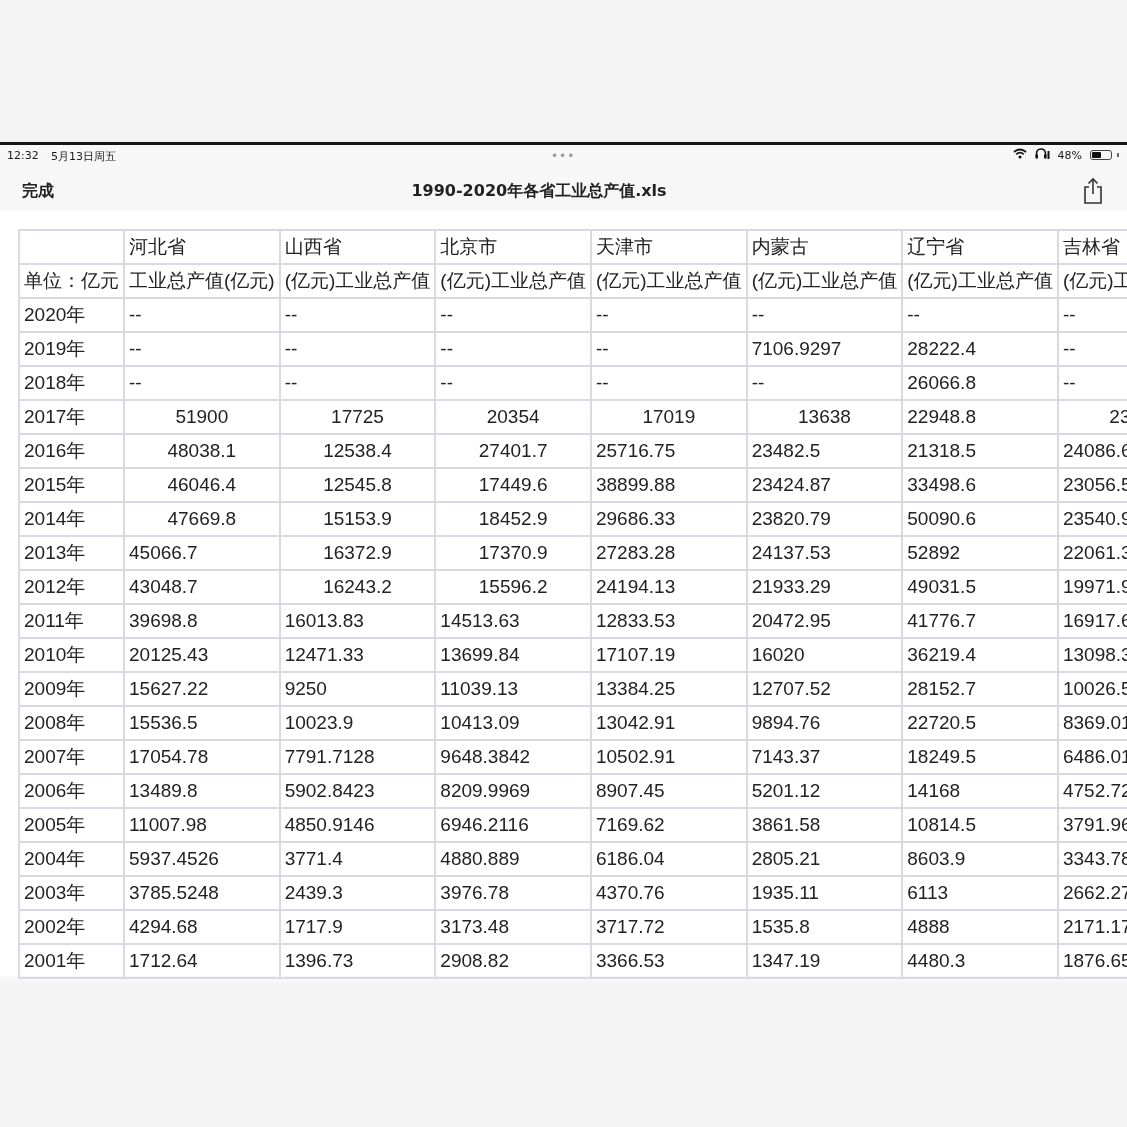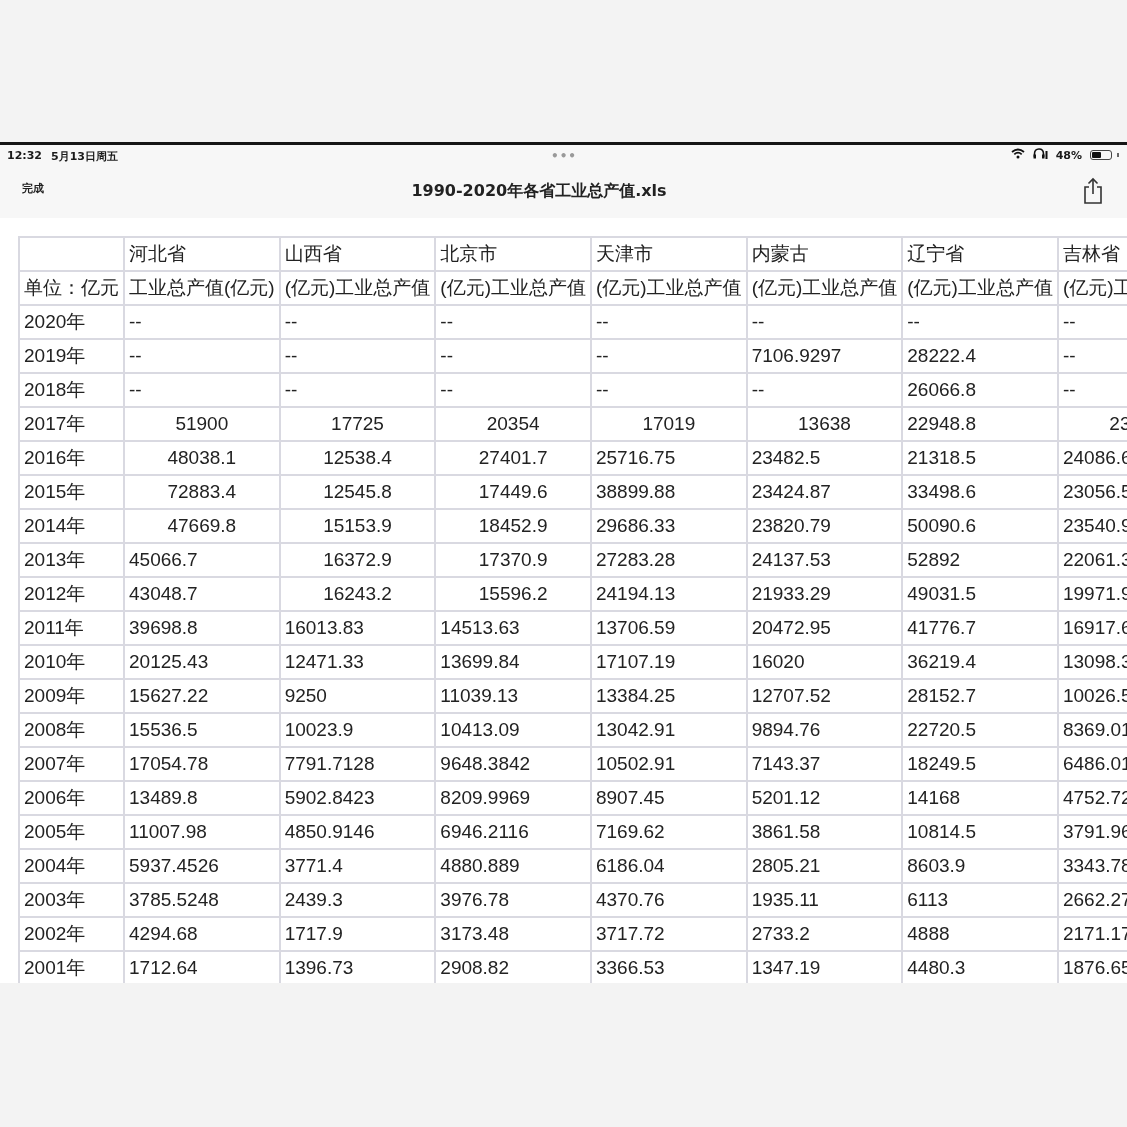--- a/index.html
+++ b/index.html
@@ -5,33 +5,33 @@
   html, body { margin:0; padding:0; }
   body {
     width:1127px; height:1127px; overflow:hidden; position:relative;
     background:#f3f3f3;
     font-family: "DejaVu Sans", "Liberation Sans", sans-serif;
     color:#1a1a1a;
   }
   .top-gap { position:absolute; left:0; top:0; width:1127px; height:142px; background:#f3f3f3; }
   .screen-edge { position:absolute; left:0; top:142px; width:1127px; height:3px; background:#151515; }
   .screen { position:absolute; left:0; top:145px; width:1127px; height:838px; background:#f7f7f7; overflow:hidden; }
-  .statusbar { position:absolute; left:0; top:0; width:1127px; height:22px; font-size:11px; font-weight:bold; }
+  .statusbar { position:absolute; left:0; top:0; width:1127px; height:22px; font-size:11px; font-weight:normal; }
   .status-time { position:absolute; left:7px; top:4px; }
   .status-date { position:absolute; left:51px; top:4px; }
   .status-dots { position:absolute; left:551px; top:4px; font-size:12px; color:#9a9a9a; letter-spacing:1px; }
   .status-right { position:absolute; right:8px; top:3px; display:flex; align-items:center; gap:8px; font-size:11px; }
   .battery { width:22px; height:10px; border:1px solid #444; border-radius:3px; position:relative; box-sizing:border-box; }
   .battery-fill { position:absolute; left:1px; top:1px; bottom:1px; width:9px; background:#111; border-radius:1px; }
   .battery-tip { width:2px; height:4px; background:#666; margin-left:-3px; }
   .navbar { position:absolute; left:0; top:22px; width:1127px; height:50px; }
-  .done-btn { position:absolute; left:22px; top:14px; font-size:11px; font-weight:bold; color:#222; cursor:pointer; }
+  .done-btn { position:absolute; left:22px; top:14px; font-size:16px; font-weight:bold; color:#222; cursor:pointer; }
   .doc-title { position:absolute; left:0; width:1078px; top:14px; text-align:center; font-size:16px; font-weight:bold; color:#222; }
   .share-btn { position:absolute; left:1081px; top:10px; width:24px; height:28px; cursor:pointer; }
-  .sheet { position:absolute; left:0; top:73px; width:1127px; height:765px; background:#ffffff; }
+  .sheet { position:absolute; left:0; top:66px; width:1127px; height:765px; background:#ffffff; }
   table.grid { position:absolute; left:18px; top:18px; border-collapse:collapse; table-layout:fixed; }
   table.grid td {
     border:2px solid #d9d9e1; height:30px; padding:0 4px; font-size:19px;
     white-space:nowrap; overflow:hidden; text-overflow:clip; box-sizing:border-box; color:#222;
     font-family: "Liberation Sans", "DejaVu Sans", sans-serif;
   }
   table.grid td.num-right { text-align:center; }
   table.grid td.hdr { font-size:19px; }
   .bottom { position:absolute; left:0; top:983px; width:1127px; height:144px; background:#f3f3f3; }
 </style>
@@ -162,21 +162,21 @@
             <td class="num-right">48038.1</td>
             <td class="num-right">12538.4</td>
             <td class="num-right">27401.7</td>
             <td>25716.75</td>
             <td>23482.5</td>
             <td>21318.5</td>
             <td>24086.61</td>
           </tr>
           <tr style="height: 34px;">
             <td>2015年</td>
-            <td class="num-right">72883.4</td>
+            <td class="num-right">46046.4</td>
             <td class="num-right">12545.8</td>
             <td class="num-right">17449.6</td>
             <td>38899.88</td>
             <td>23424.87</td>
             <td>33498.6</td>
             <td>23056.58</td>
           </tr>
           <tr style="height: 34px;">
             <td>2014年</td>
             <td class="num-right">47669.8</td>
@@ -205,21 +205,21 @@
             <td>24194.13</td>
             <td>21933.29</td>
             <td>49031.5</td>
             <td>19971.99</td>
           </tr>
           <tr style="height: 34px;">
             <td>2011年</td>
             <td>39698.8</td>
             <td>16013.83</td>
             <td>14513.63</td>
-            <td>13706.59</td>
+            <td>12833.53</td>
             <td>20472.95</td>
             <td>41776.7</td>
             <td>16917.61</td>
           </tr>
           <tr style="height: 34px;">
             <td>2010年</td>
             <td>20125.43</td>
             <td>12471.33</td>
             <td>13699.84</td>
             <td>17107.19</td>
@@ -296,21 +296,21 @@
             <td>1935.11</td>
             <td>6113</td>
             <td>2662.27</td>
           </tr>
           <tr style="height: 34px;">
             <td>2002年</td>
             <td>4294.68</td>
             <td>1717.9</td>
             <td>3173.48</td>
             <td>3717.72</td>
-            <td>2733.2</td>
+            <td>1535.8</td>
             <td>4888</td>
             <td>2171.17</td>
           </tr>
           <tr style="height: 34px;">
             <td>2001年</td>
             <td>1712.64</td>
             <td>1396.73</td>
             <td>2908.82</td>
             <td>3366.53</td>
             <td>1347.19</td>

